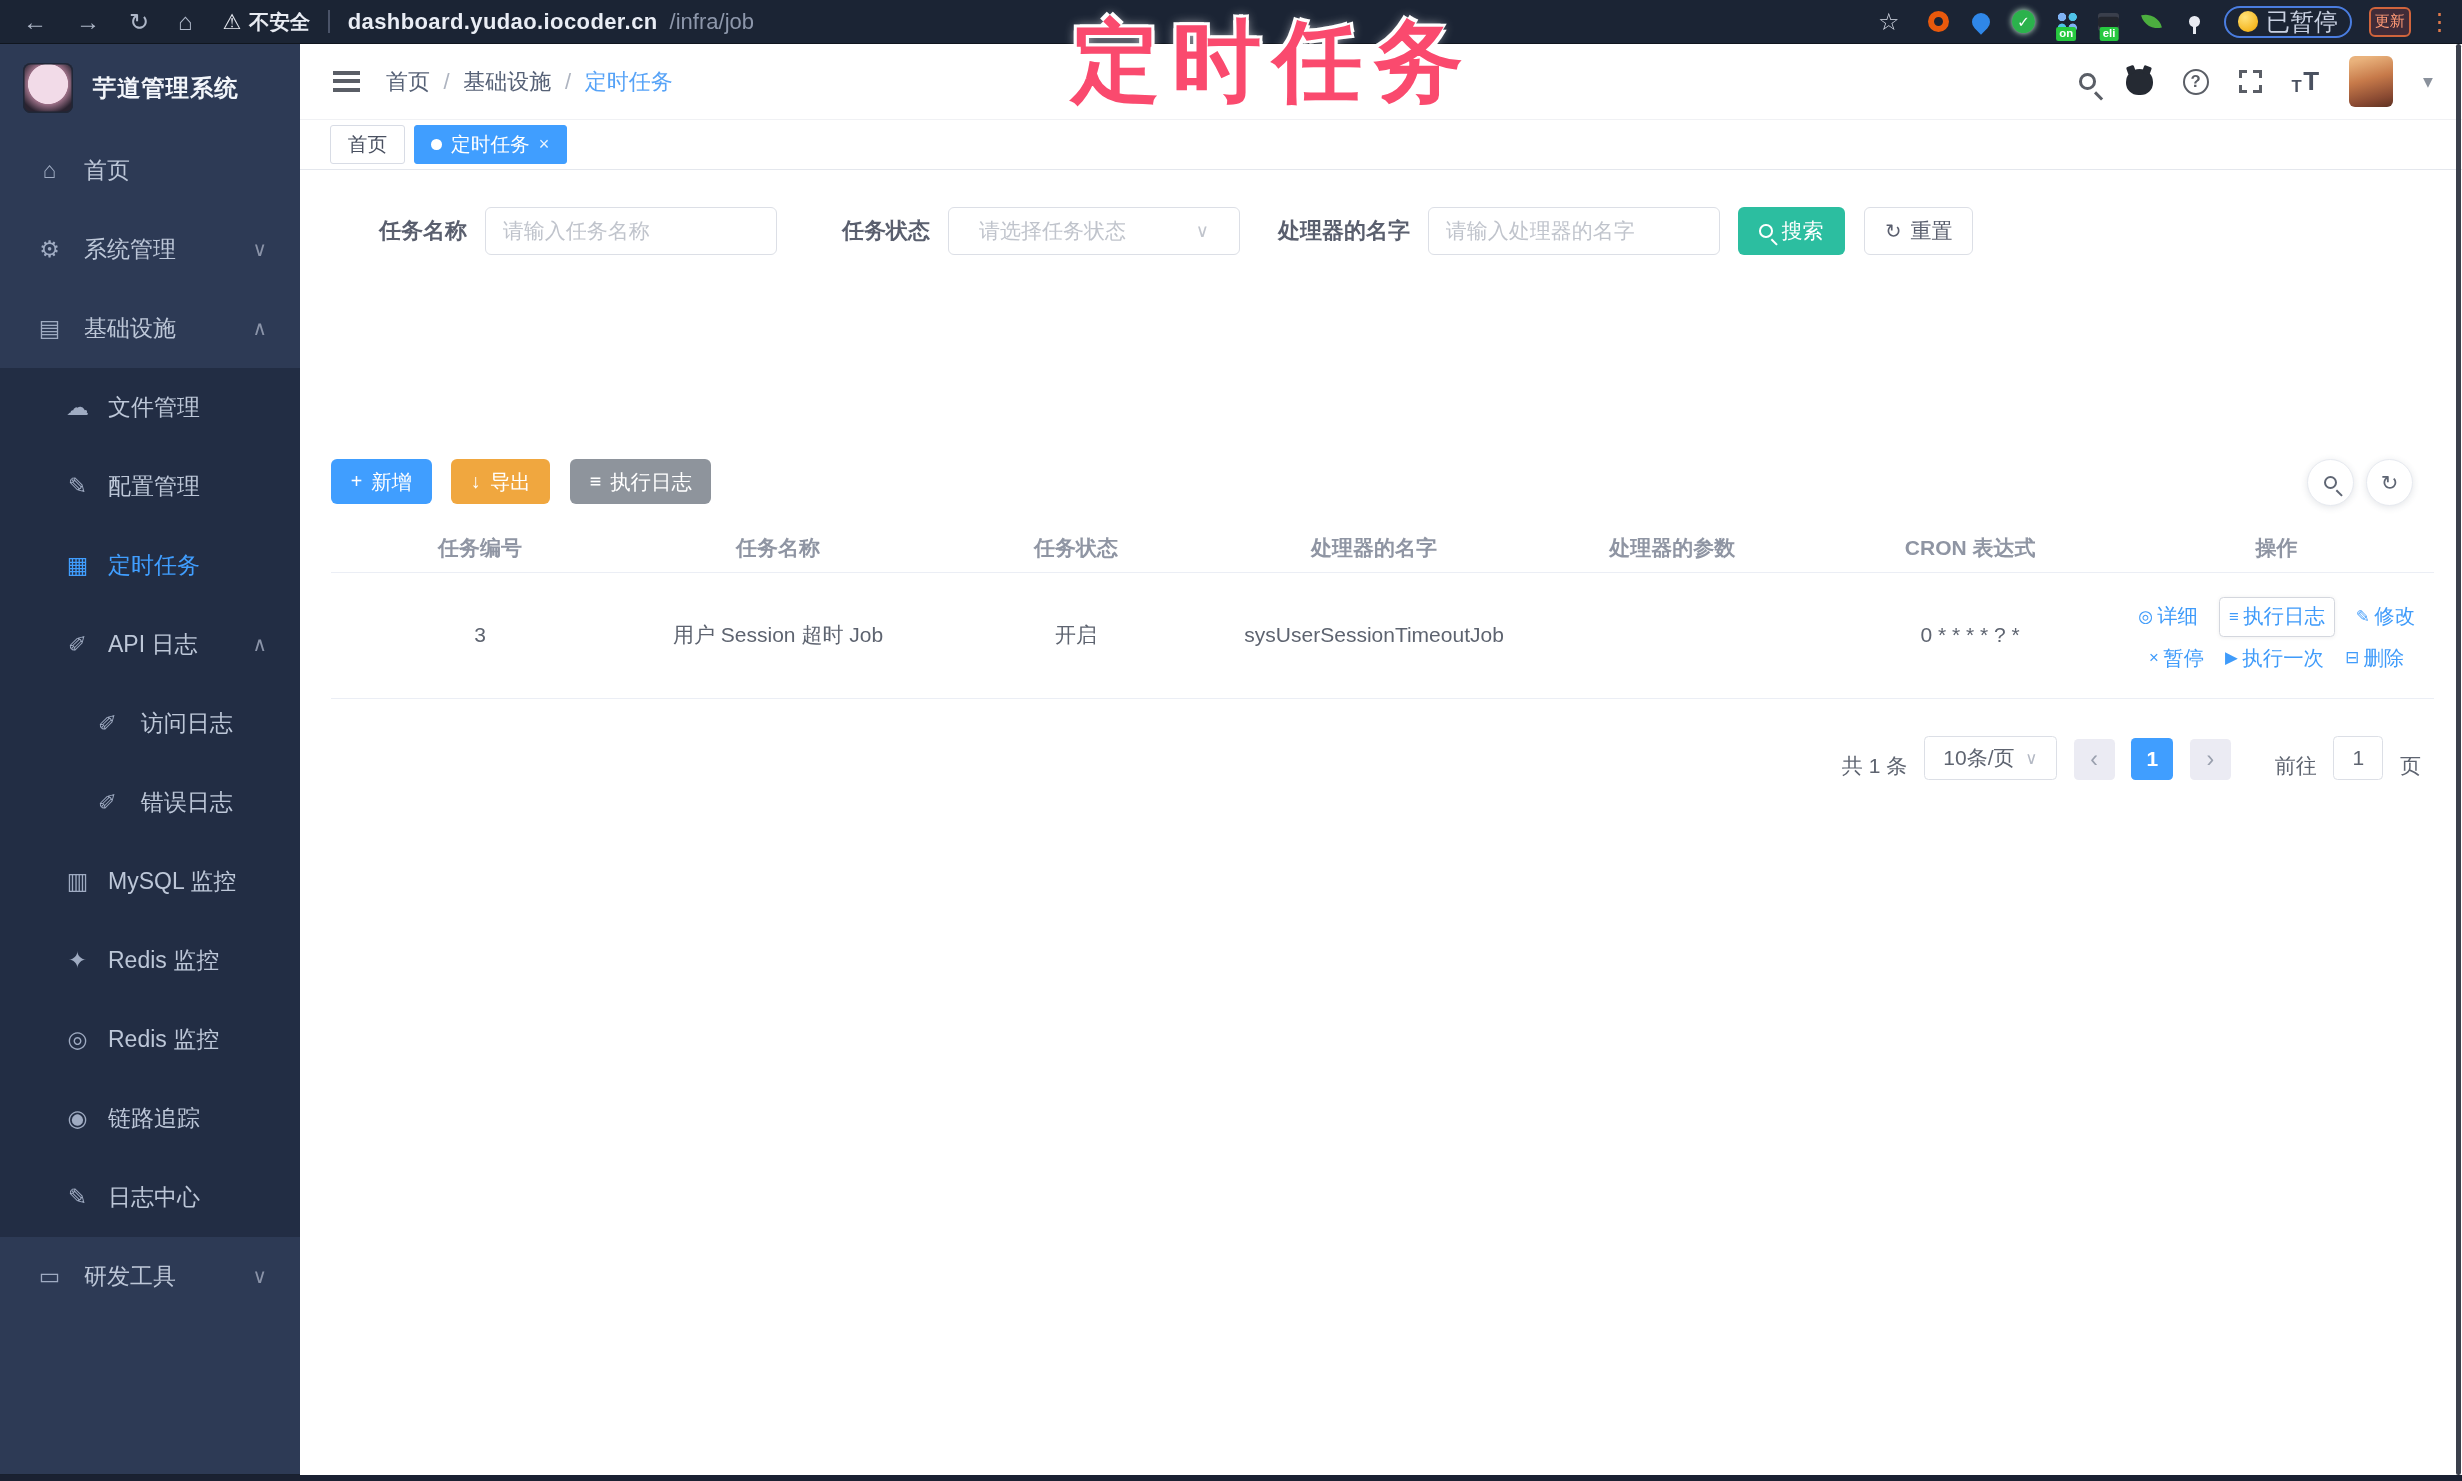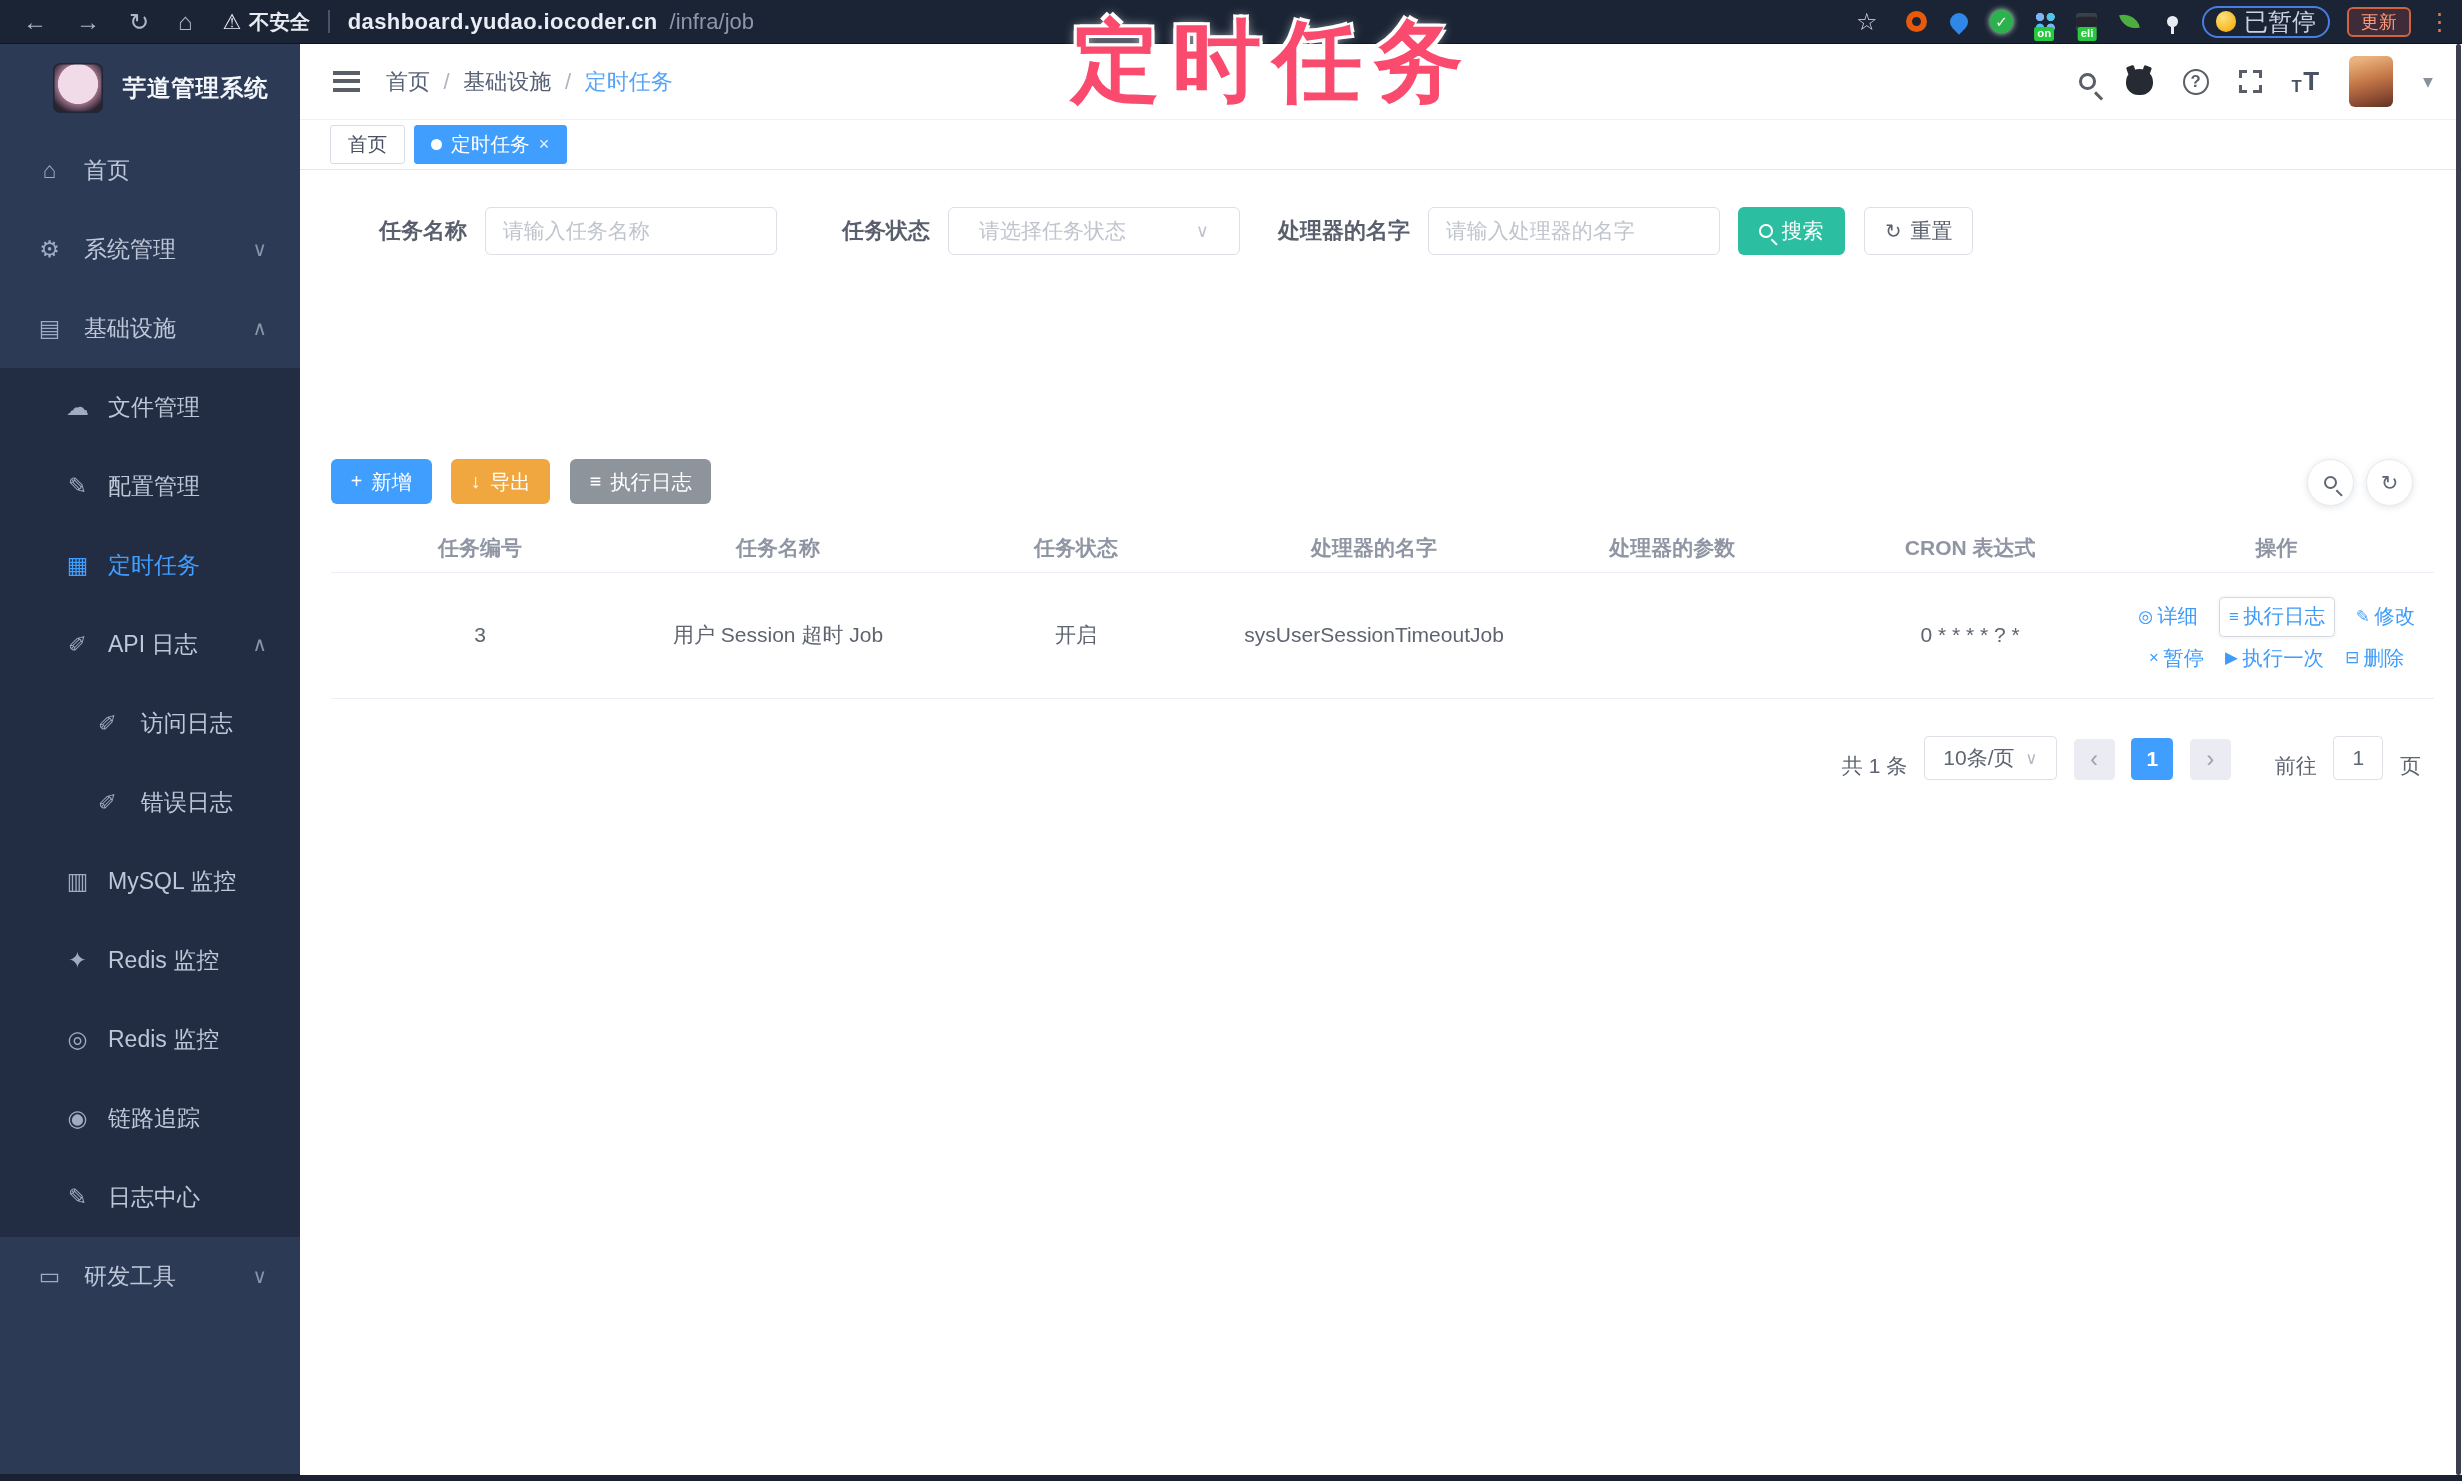--- a/index.html
+++ b/index.html
@@ -36,27 +36,27 @@
                 radial-gradient(circle 4.5px at 16.7px 16.7px,#7fb3f5 3.8px,transparent 4.5px); }
   .ext-eli { width:21px; height:18px; background:#23262e; border-radius:3px; box-shadow:inset 0 3.8px 0 #3a3f4c, inset 0 -3.8px 0 #3a3f4c; }
   .badge { position:absolute; bottom:-6px; left:50%; transform:translateX(-50%);
     background:#27c93f; color:#fff; font-size:11.4px; font-weight:bold; border-radius:2.3px; padding:0 3px; line-height:13.6px; }
   .ext-leaf { width:16.7px; height:16.7px; background:#4cae3f; border-radius:0 100% 0 100%; transform:rotate(-15deg); }
   .ext-pin { width:10.6px; height:10.6px; background:#e8ebf2; border-radius:50%; position:relative; }
   .ext-pin::after { content:""; position:absolute; left:3.8px; top:9px; width:3px; height:9px; background:#e8ebf2; }
   .paused-pill { display:flex; align-items:center; gap:7.6px; height:32px; border:2.3px solid #4a7de0; border-radius:16.7px; padding:0 12px; }
   .emoji { width:20.4px; height:20.4px; border-radius:50%; background:radial-gradient(circle at 35% 30%,#ffe27a,#f5b823 70%,#d98f12); }
   .paused-label { font-size:24px; color:#c9d1e2; }
-  .update-btn { height:30px; display:flex; align-items:center; padding:0 12px; background:#402b38; border:2.3px solid #d0643c; border-radius:6px; color:#ff9a76; font-size:18px; }
+  .update-btn { height:30px; display:flex; align-items:center; padding:0 4px; background:#402b38; border:2.3px solid #d0643c; border-radius:6px; color:#ff9a76; font-size:15px; }
   .kebab { font-size:24px; color:#e07a4a; }
 
   
   .app { position:absolute; top:44px; left:0; width:2462px; height:1438px; }
   .sidebar { position:absolute; top:0; left:0; width:300px; height:1438px; background:#2d3a55; }
-  .logo-row { height:87px; display:flex; align-items:center; gap:19.7px; padding-left:23px;margin-left:30px; }
+  .logo-row { height:87px; display:flex; align-items:center; gap:19.7px; padding-left:23px; }
   .logo-img { width:50px; height:50px; border-radius:7.6px;
     background: radial-gradient(circle at 50% 42%, #f2dbe8 19.7px, #9a6f86 20.4px, #2a2330 30px);
     box-shadow: inset 0 0 0 1.5px #1f2737; }
   .logo-title { color:#f2f5fa; font-size:23.5px; font-weight:bold; letter-spacing:0.8px; }
   .menu { display:flex; flex-direction:column; }
   .mi { height:79px; display:flex; align-items:center; color:#bdc7d8; font-size:23px; position:relative; cursor:pointer; }
   .mi .ic { width:27px; text-align:center; font-size:23px; color:#9fabc2; }
   .mi.l1 { padding-left:36px; }
   .mi.l1 .lab { margin-left:21px; }
   .mi.l2 { padding-left:64px; background:#222d44; }

